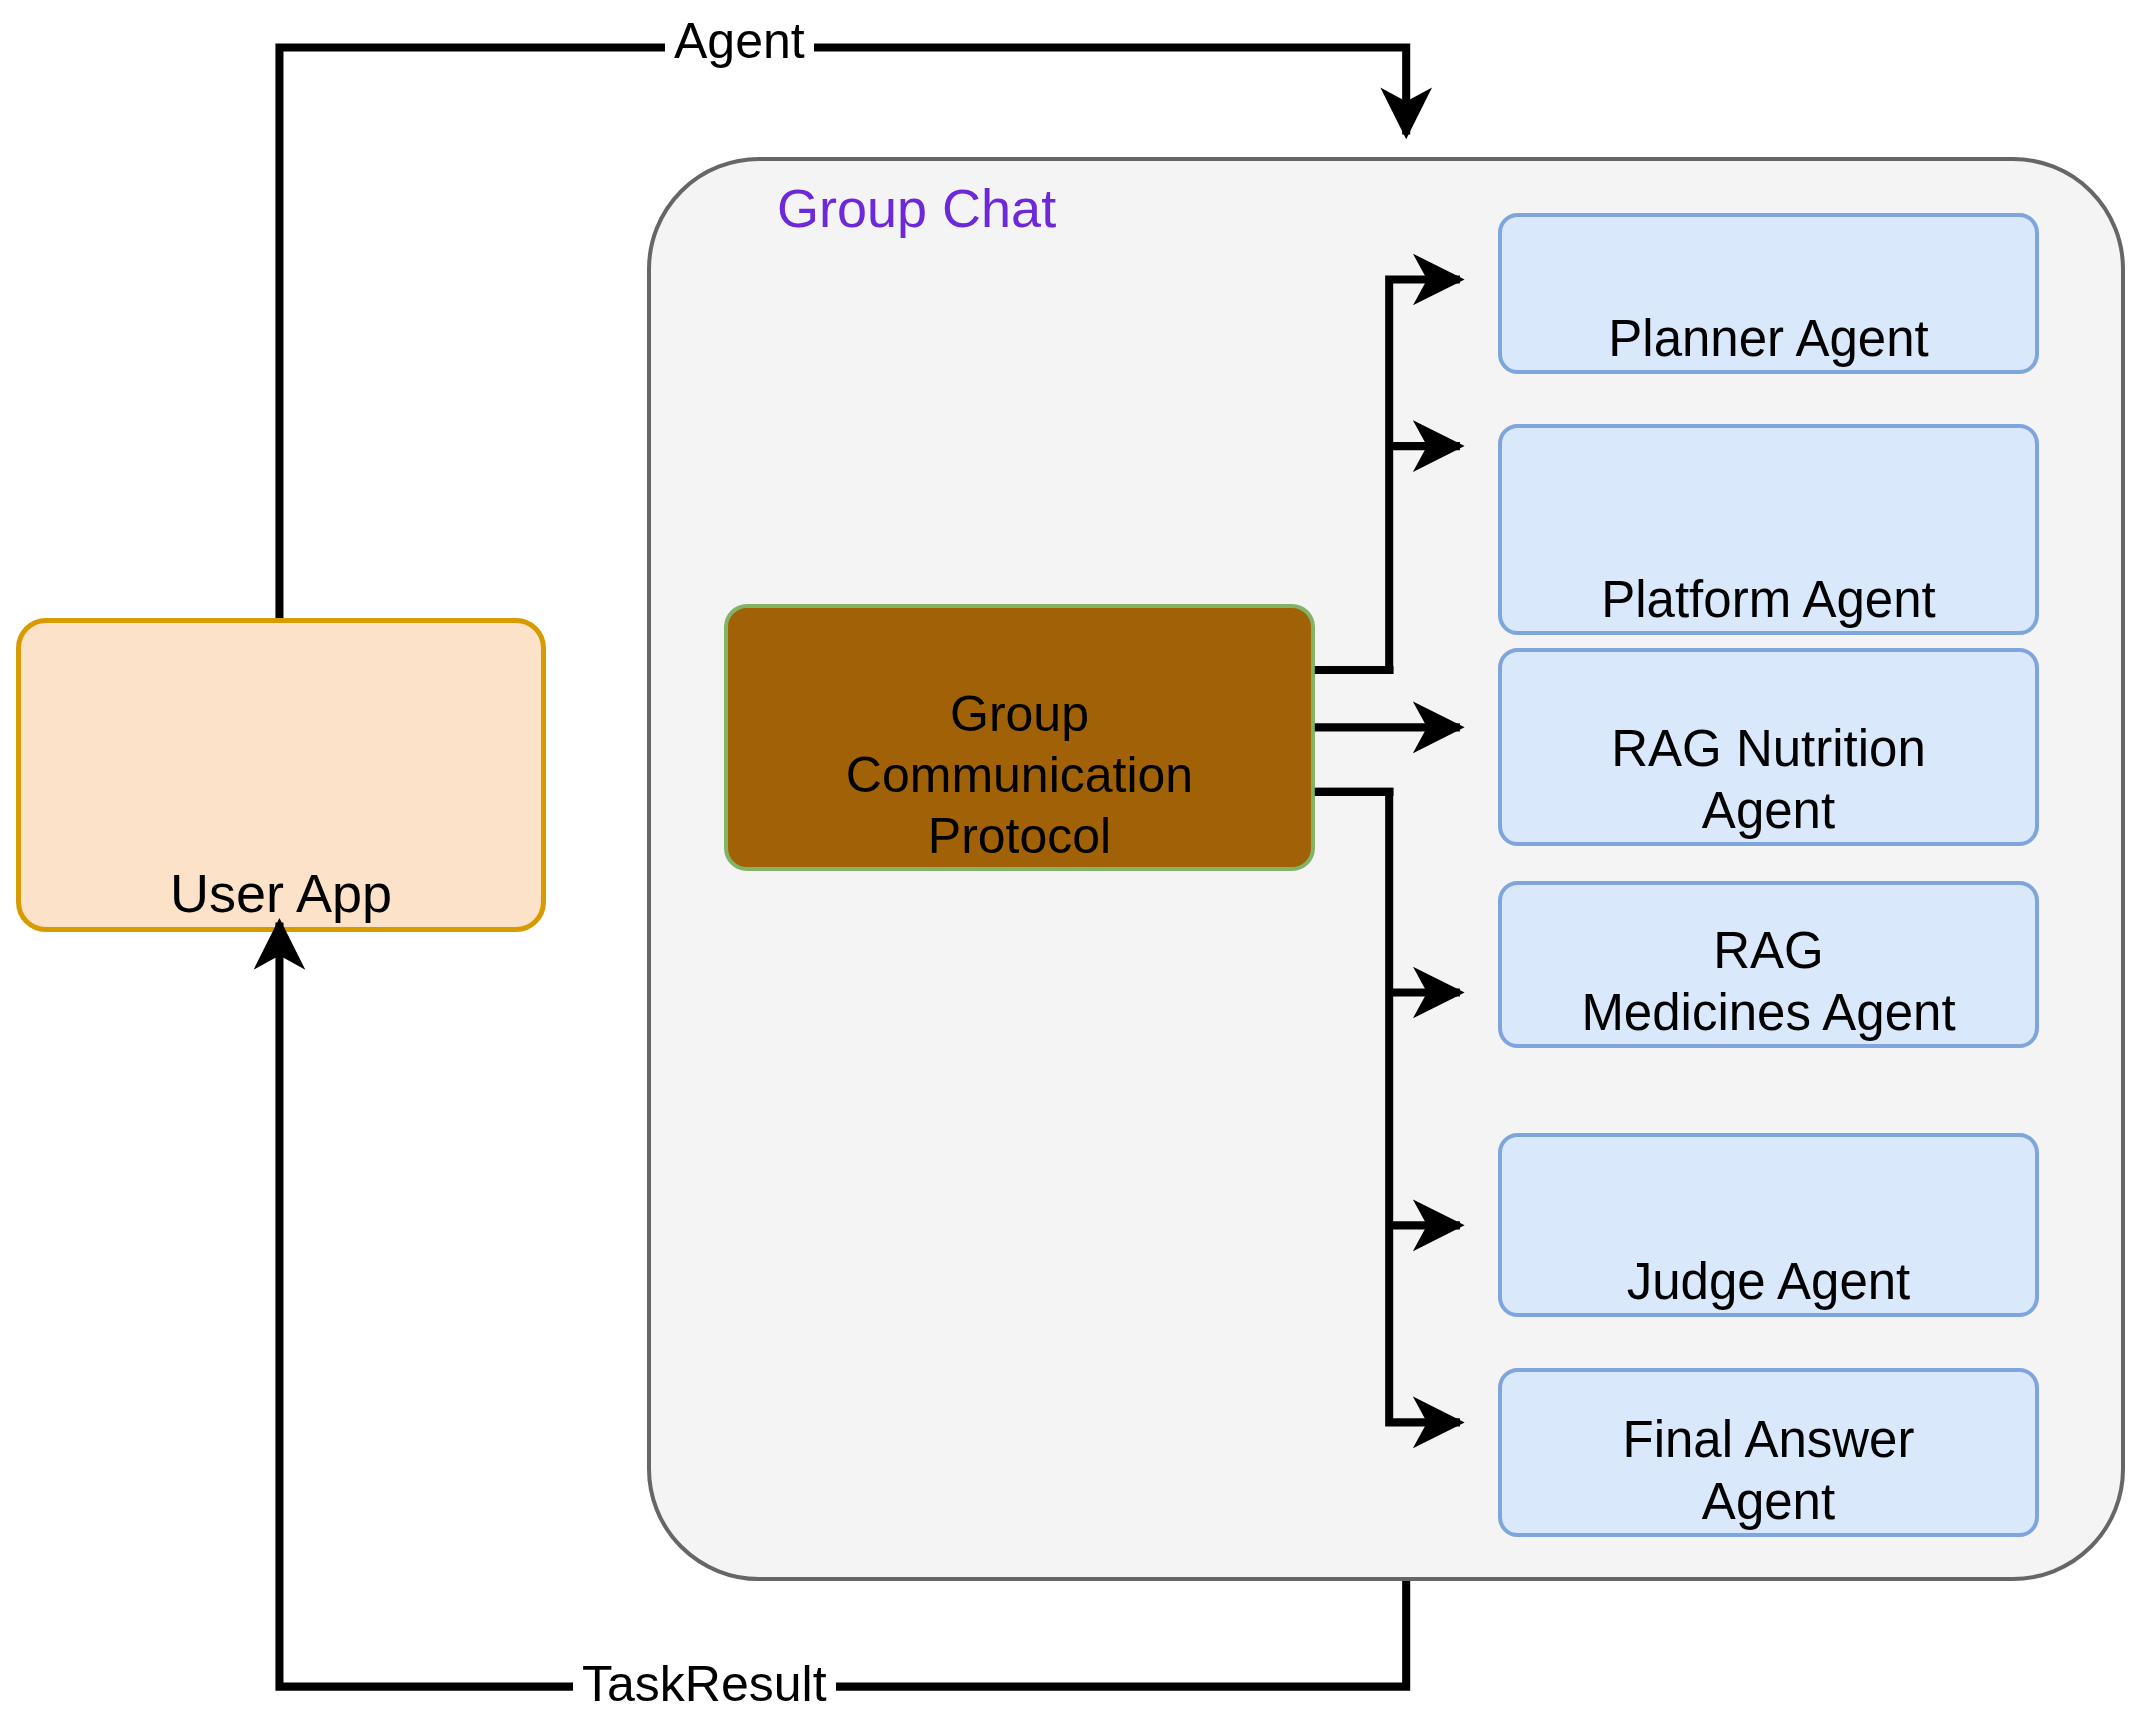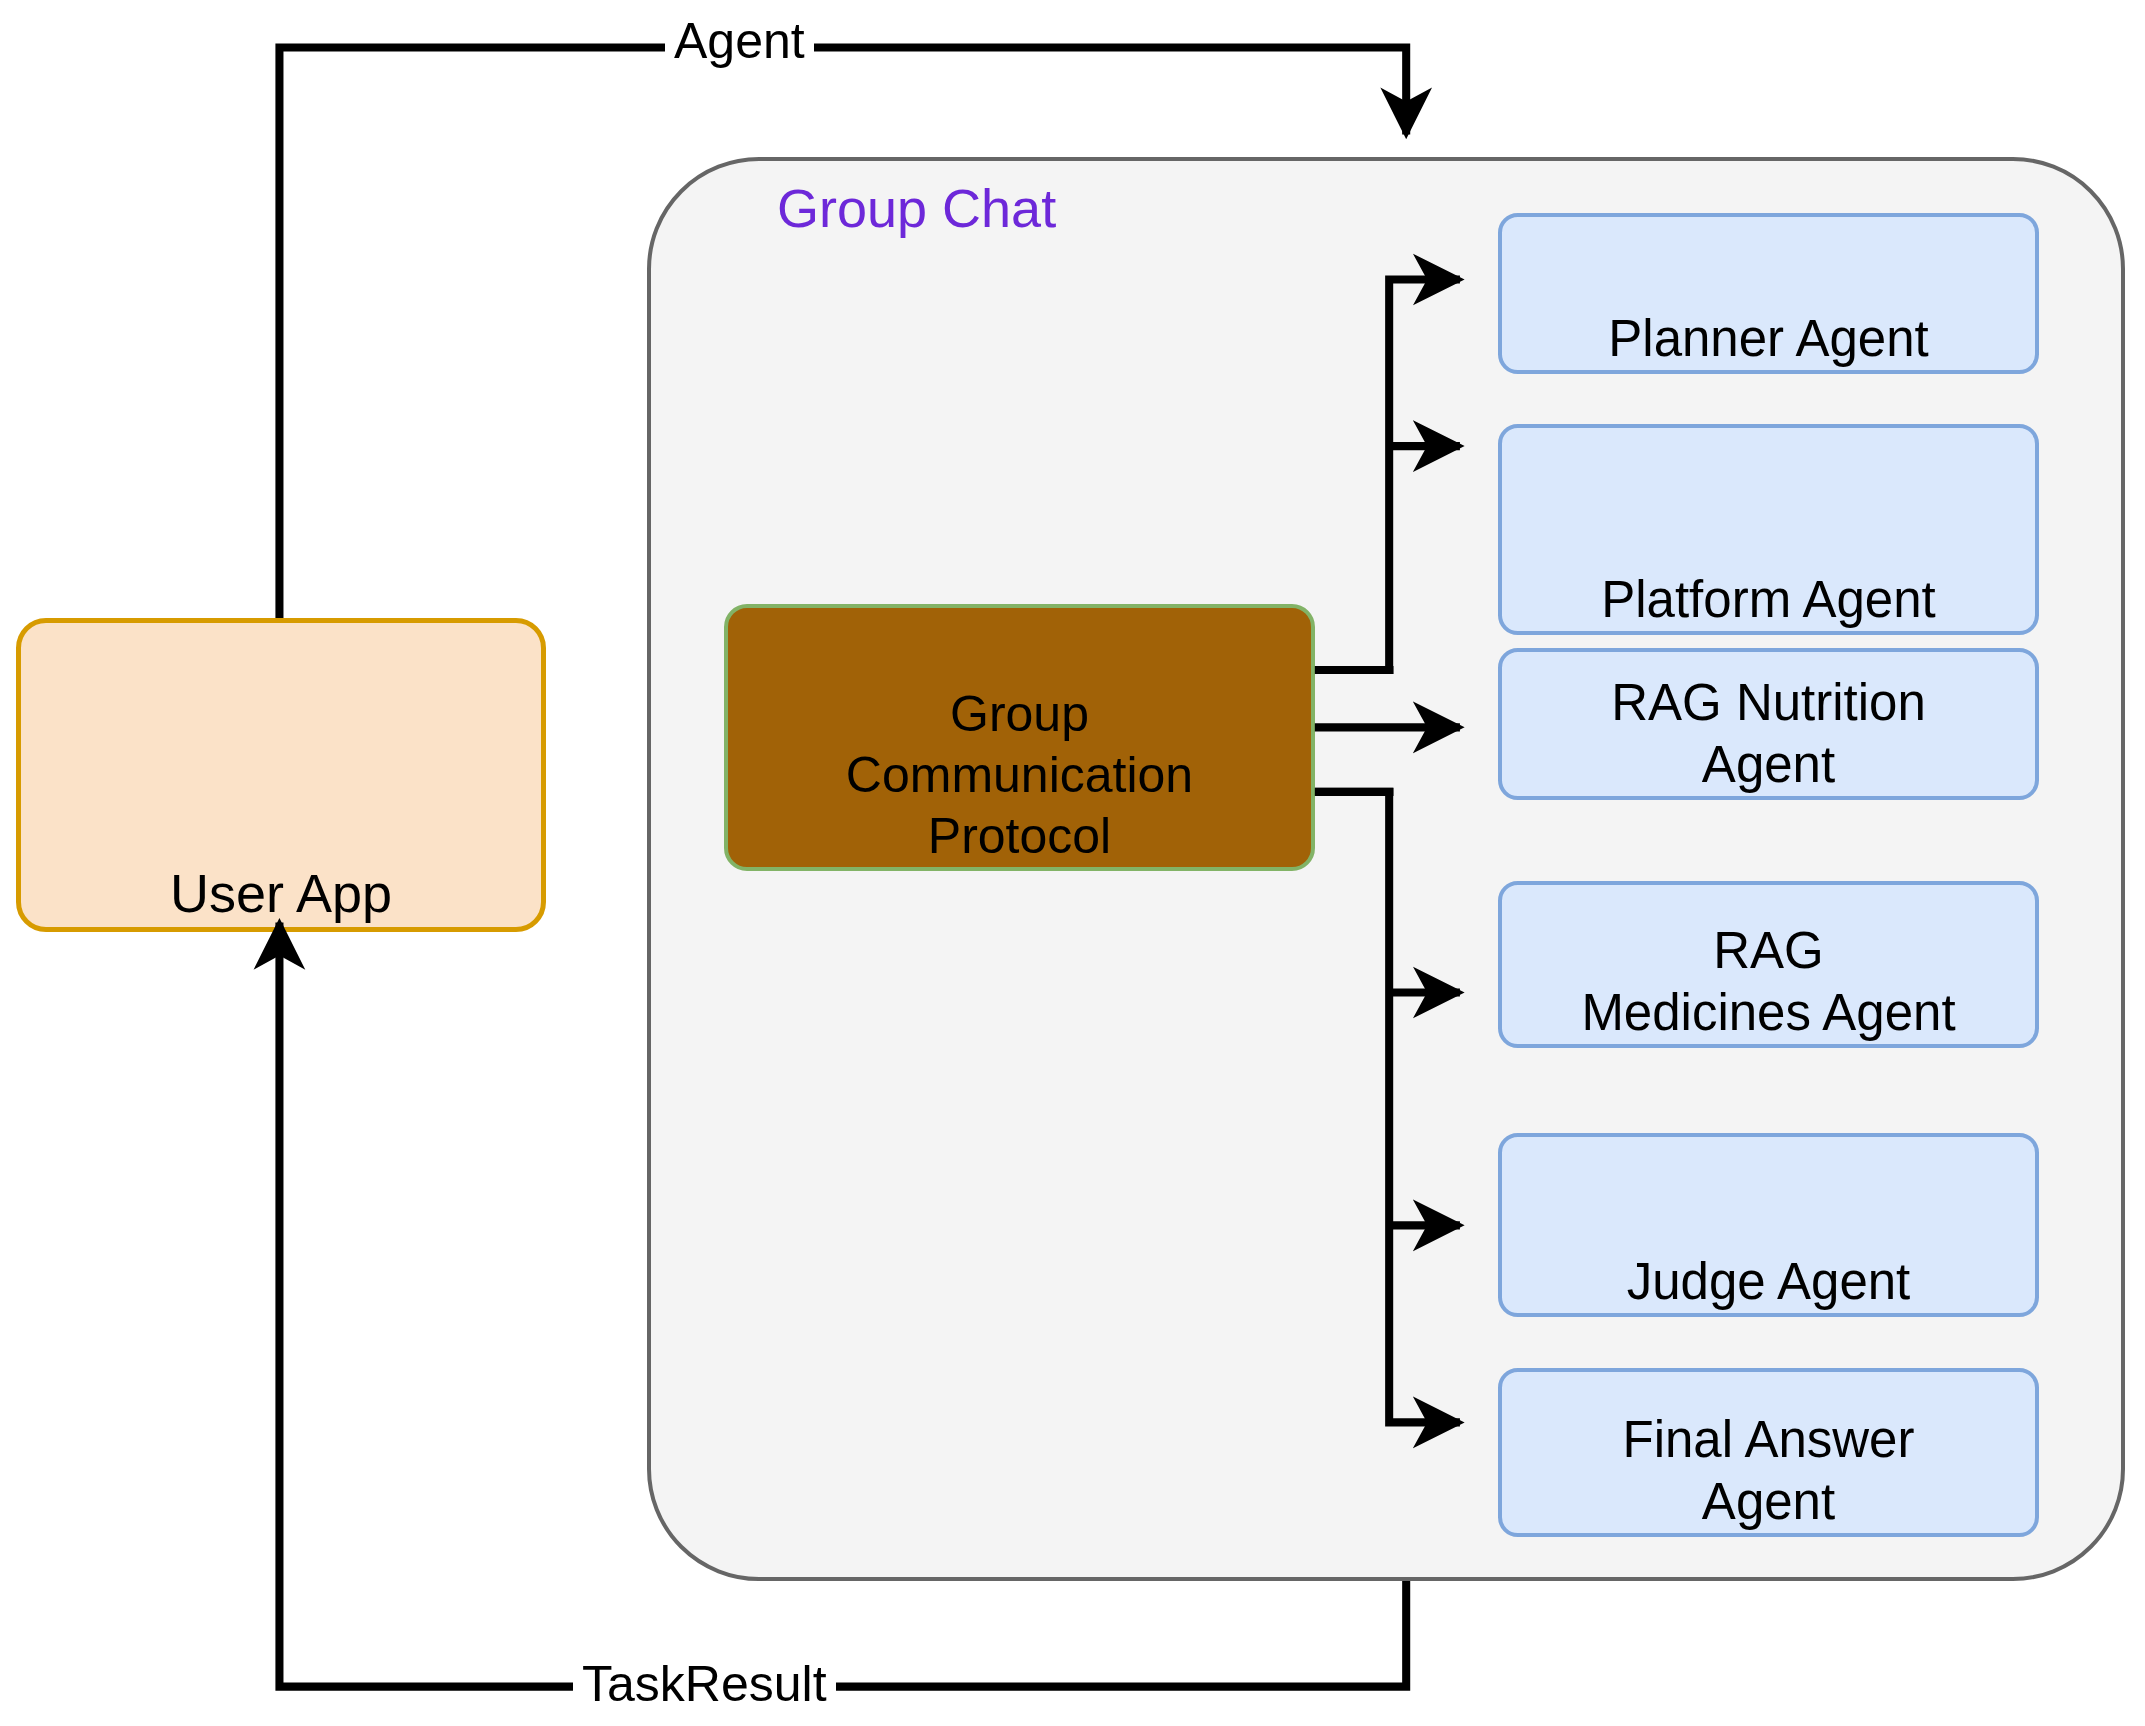--- a/index.html
+++ b/index.html
@@ -87,21 +87,21 @@
     left: 1498px;
     width: 541px;
     background: #DAE8FC;
     border: 4.5px solid #7EA6DC;
     border-radius: 19.7px;
     font-size: 51px;
     z-index: 6;
   }
   #agent-0 { top: 213px;  height: 161px; }
   #agent-1 { top: 424px;  height: 211px; }
-  #agent-2 { top: 648px;  height: 152px; }
+  #agent-2 { top: 648px;  height: 198px; }
   #agent-3 { top: 881px;  height: 167px; }
   #agent-4 { top: 1133px; height: 184px; }
   #agent-5 { top: 1368px; height: 169px; }
 
   
   .edge-label {
     position: absolute;
     background: #ffffff;
     color: #000000;
     font-size: 50px;

